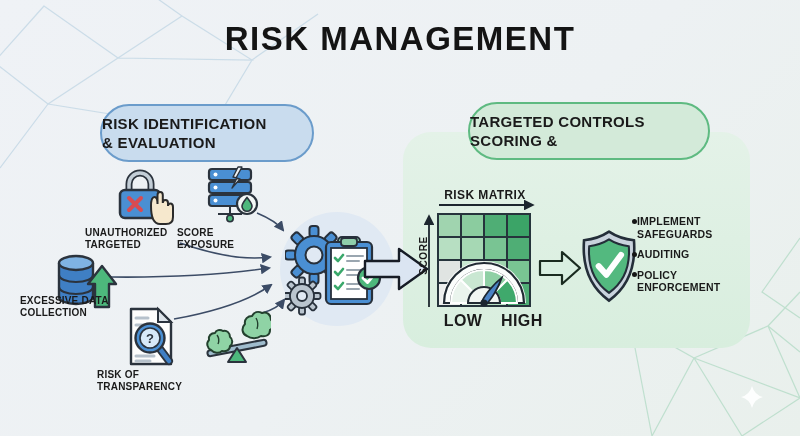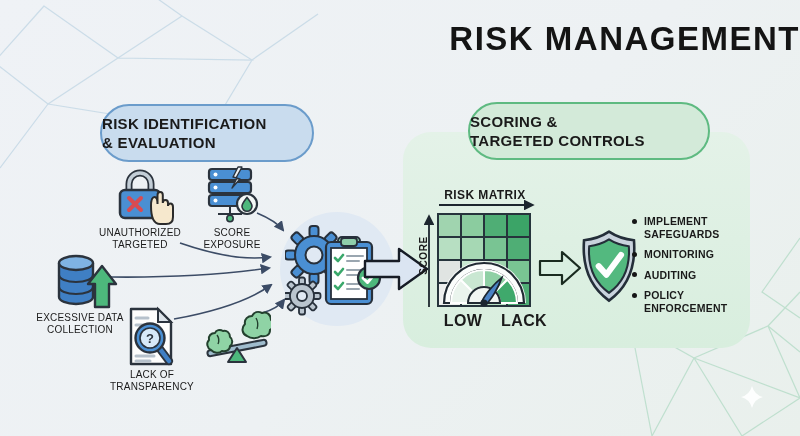--- a/index.html
+++ b/index.html
@@ -6,55 +6,55 @@
   #stage{
     position:relative;width:800px;height:436px;overflow:hidden;
     background:linear-gradient(135deg,#eff2f6 0%,#edf1f3 55%,#e9f0ec 100%);
     font-family:"Liberation Sans","DejaVu Sans",sans-serif;
     color:var(--text,#1a1a1a);
   }
   .abs{position:absolute;}
   svg{display:block;}
   
   .title{
-    left:0;top:20px;width:800px;text-align:right;
+    left:0;top:20px;width:800px;text-align:center;
     font-size:33px;font-weight:800;letter-spacing:1.5px;color:#141414;
   }
   
   .pill{
     border-radius:30px;display:flex;flex-direction:column;align-items:flex-start;justify-content:center;
     font-weight:800;font-size:15px;line-height:19px;text-align:center;letter-spacing:.3px;z-index:5;
   }
   .pill-blue{left:100px;top:104px;width:210px;height:54px;
     background:var(--pill-blue-bg,#c9dcee);border:2.5px solid var(--pill-blue-border,#6b9ccb);}
   .pill-green{left:468px;top:102px;width:238px;height:54px;
     background:var(--pill-green-bg,#d3ead9);border:2px solid var(--pill-green-border,#5eba81);}
   
   .panel{left:403px;top:132px;width:347px;height:216px;border-radius:28px;
     background:linear-gradient(180deg,#e4f2e8,#d8eede);z-index:1;}
   
   .hub-circle{left:280px;top:212px;width:114px;height:114px;border-radius:50%;
     background:var(--hub-bg,#e0e9f3);z-index:2;}
   
-  .icon-label{font-size:10px;line-height:12px;font-weight:400;text-align:center;letter-spacing:.2px;z-index:3;}
+  .icon-label{font-size:10px;line-height:12px;font-weight:700;letter-spacing:.2px;z-index:3;}
   
   .matrix-block{left:415px;top:188px;width:130px;height:150px;z-index:3;}
   .matrix-title{position:absolute;left:20px;top:0;width:100px;text-align:center;
     font-size:12px;font-weight:800;letter-spacing:.4px;}
   .score-label{position:absolute;left:-22px;top:62px;width:60px;text-align:center;
     font-size:10px;font-weight:800;letter-spacing:.6px;transform:rotate(-90deg);}
   .grid{position:absolute;left:22px;top:25px;width:94px;height:94px;
     display:grid;grid-template-columns:repeat(4,1fr);grid-template-rows:repeat(4,1fr);
     gap:2px;background:#26343c;border:2px solid #26343c;box-sizing:border-box;}
   .low-label,.high-label{position:absolute;top:124px;font-size:16px;font-weight:800;letter-spacing:.4px;}
   .low-label{left:28px;width:40px;text-align:center;}
   .high-label{left:86px;width:40px;text-align:center;}
   
   .bullets{left:632px;top:215px;width:118px;z-index:3;list-style:none;margin:0;padding:0;}
-  .bullets li{display:flex;gap:7px;margin-bottom:8px;font-size:10.5px;line-height:12.5px;
+  .bullets li{display:flex;margin-bottom:8px;font-size:10.5px;line-height:12.5px;
     font-weight:800;letter-spacing:.2px;}
   .bullets .dot{flex:0 0 auto;width:5px;height:5px;border-radius:50%;background:#161616;margin-top:3.5px;}.z3{z-index:3}
 </style>
 </head>
 <body>
 
 <div id="stage">
 
   <svg class="abs" style="left:0;top:0;z-index:0" width="800" height="436" viewBox="0 0 800 436">
     <g stroke="#a8c8dc" stroke-width="1.2" fill="none" opacity="0.5">
@@ -68,22 +68,22 @@
 
   <div class="abs title">RISK MANAGEMENT</div>
 
   <div class="abs panel"></div>
 
   <div class="abs pill pill-blue">
     <span>RISK IDENTIFICATION</span>
     <span>&amp; EVALUATION</span>
   </div>
   <div class="abs pill pill-green">
+    <span>TARGETED CONTROLS</span>
     <span>SCORING &amp;</span>
-    <span>TARGETED CONTROLS</span>
   </div>
 
   <svg class="abs z3" style="left:112px;top:164px" width="64" height="62" viewBox="0 0 64 62">
     <path d="M17 28 v-8 a11 11 0 0 1 22 0 v8" fill="none" stroke="#2b333d" stroke-width="7"></path>
     <path d="M17 28 v-8 a11 11 0 0 1 22 0 v8" fill="none" stroke="#c3ced7" stroke-width="3.5"></path>
     <rect x="8" y="26" width="40" height="28" rx="5" style="fill:var(--accent-blue,#4a8fd3)" stroke="#2b333d" stroke-width="2.5"></rect>
     <g stroke="var(--red-x,#d94b52)" stroke-width="4" stroke-linecap="round">
       <path d="M17 34 L29 46 M29 34 L17 46"></path>
     </g>
     <g transform="translate(36,28)">
@@ -115,42 +115,42 @@
     <div>SCORE</div>
     <div>EXPOSURE</div>
   </div>
 
   <svg class="abs z3" style="left:52px;top:253px" width="66" height="58" viewBox="0 0 66 58">
     <path d="M7 10 v34 a17 7 0 0 0 34 0 v-34" fill="#3f7fc4" stroke="#2b333d" stroke-width="2.4"></path>
     <path d="M7 22 a17 7 0 0 0 34 0 M7 34 a17 7 0 0 0 34 0" fill="none" stroke="#2b333d" stroke-width="2.2"></path>
     <ellipse cx="24" cy="10" rx="17" ry="7" fill="#7fb3e3" stroke="#2b333d" stroke-width="2.4"></ellipse>
     <path d="M43 54 V31 H36 L50 13 L64 31 H57 V54 Z" style="fill:var(--accent-green,#4db87c)" stroke="#2b333d" stroke-width="2.4" stroke-linejoin="round"></path>
   </svg>
-  <div class="abs icon-label" style="left:20px;top:312px;width:120px">
+  <div class="abs icon-label" style="left:20px;top:295px;width:120px">
     <div>EXCESSIVE DATA</div>
     <div>COLLECTION</div>
   </div>
 
   <svg class="abs z3" style="left:124px;top:306px" width="56" height="62" viewBox="0 0 56 62">
     <path d="M7 3 h27 l13 13 v42 h-40 z" fill="#fdfdfc" stroke="#2b333d" stroke-width="2.4" stroke-linejoin="round"></path>
     <path d="M34 3 v13 h13 z" fill="#dde4ea" stroke="#2b333d" stroke-width="2"></path>
     <g stroke="#b6c1cb" stroke-width="3" stroke-linecap="round">
       <line x1="12" y1="12" x2="24" y2="12"></line>
         <line x1="12" y1="19" x2="22" y2="19"></line>
       <line x1="12" y1="50" x2="30" y2="50"></line>
         <line x1="12" y1="55" x2="26" y2="55"></line>
     </g>
     <line x1="36" y1="43" x2="45" y2="55" stroke="#2b333d" stroke-width="8" stroke-linecap="round"></line>
     <line x1="36" y1="43" x2="45" y2="55" stroke="#3f7fc4" stroke-width="4.5" stroke-linecap="round"></line>
     <circle cx="26" cy="32" r="14.5" style="fill:var(--accent-blue,#4a8fd3)" stroke="#2b333d" stroke-width="2.4"></circle>
     <circle cx="26" cy="32" r="10" fill="#d7e9f8" stroke="#2b333d" stroke-width="1.6"></circle>
     <text x="26" y="37" text-anchor="middle" font-family="Liberation Sans,sans-serif" font-size="13" font-weight="700" fill="#2b333d">?</text>
   </svg>
   <div class="abs icon-label" style="left:97px;top:369px;width:110px">
-    <div>LACK OF</div>
+    <div>RISK OF</div>
     <div>TRANSPARENCY</div>
   </div>
 
   <svg class="abs z3" style="left:203px;top:306px" width="68" height="60" viewBox="0 0 68 60">
     <g transform="rotate(-11 34 42)">
       <rect x="4" y="39" width="60" height="6" rx="3" fill="#9fbccd" stroke="#2b333d" stroke-width="2"></rect>
     </g>
     <path d="M34 42 L25 56 H43 Z" style="fill:var(--accent-green,#4db87c)" stroke="#2b333d" stroke-width="2" stroke-linejoin="round"></path>
     <path d="M8 44 c-4 -2 -5 -7 -2 -10 c-1 -4 2 -7 6 -7 c1 -3 5 -4 8 -2 c4 -1 7 2 7 6 c3 2 3 7 0 9 c0 4 -4 6 -8 5 c-3 3 -8 2 -11 -1 z" fill="#8fd3a5" stroke="#23402e" stroke-width="2" stroke-linejoin="round"></path>
     <path d="M14 29 q3 4 1 9" fill="none" stroke="#23402e" stroke-width="1.4"></path>
@@ -300,41 +300,37 @@
         <path d="M50 19 A33 33 0 0 1 73.3 28.7 L61.3 40.7 A16 16 0 0 0 50 36 Z" fill="#8fd0a5"></path>
         <path d="M73.3 28.7 A33 33 0 0 1 83 52 L66 52 A16 16 0 0 0 61.3 40.7 Z" fill="#3fa96c"></path>
       </g>
       <path d="M34 52 A16 16 0 0 1 66 52 Z" fill="#f2f6f3" stroke="#212b33" stroke-width="2"></path>
       <g transform="rotate(35 50 52)">
         <path d="M50 21 C53 31 54 45 52.5 52 A5.5 5.5 0 0 1 47.5 52 C46 45 47 31 50 21 Z" style="fill:var(--needle,#4a82c4)" stroke="#1b2530" stroke-width="1.8"></path>
       </g>
       <circle cx="50" cy="52" r="3.6" fill="#1b2530"></circle>
     </svg>
     <div class="low-label">LOW</div>
-    <div class="high-label">LACK</div>
+    <div class="high-label">HIGH</div>
   </div>
 
   <svg class="abs z3" style="left:538px;top:247px" width="44" height="42" viewBox="0 0 44 42">
     <polygon points="2,14 24,14 24,5 42,21 24,37 24,28 2,28" style="fill:var(--arrow-green-fill,#d9efe1)" stroke="#1a2b20" stroke-width="2.2" stroke-linejoin="round"></polygon>
   </svg>
 
   <svg class="abs z3" style="left:578px;top:228px" width="62" height="78" viewBox="0 0 72 90">
     <path d="M36 4 C45 10 55 13 65 14 C67 40 61 66 36 84 C11 66 5 40 7 14 C17 13 27 10 36 4 Z" style="fill:var(--shield-outer,#c9d3dd)" stroke="#242e39" stroke-width="3"></path>
     <path d="M36 13 C43 17.5 51 20 59 21 C60.5 41 55.5 61 36 75 C16.5 61 11.5 41 13 21 C21 20 29 17.5 36 13 Z" style="fill:var(--shield-inner,#53b97f)" stroke="#242e39" stroke-width="2.4"></path>
     <path d="M24 44 L33 54 L50 31" fill="none" stroke="#ffffff" stroke-width="7" stroke-linecap="round" stroke-linejoin="round"></path>
   </svg>
 
   <ul class="abs bullets">
     <li>
         <span class="dot"></span>
         <span>IMPLEMENT SAFEGUARDS</span>
-      </li>
-    <li>
-        <span class="dot"></span>
-        <span>MONITORING</span>
       </li>
     <li>
         <span class="dot"></span>
         <span>AUDITING</span>
       </li>
     <li>
         <span class="dot"></span>
         <span>POLICY ENFORCEMENT</span>
       </li>
   </ul>

